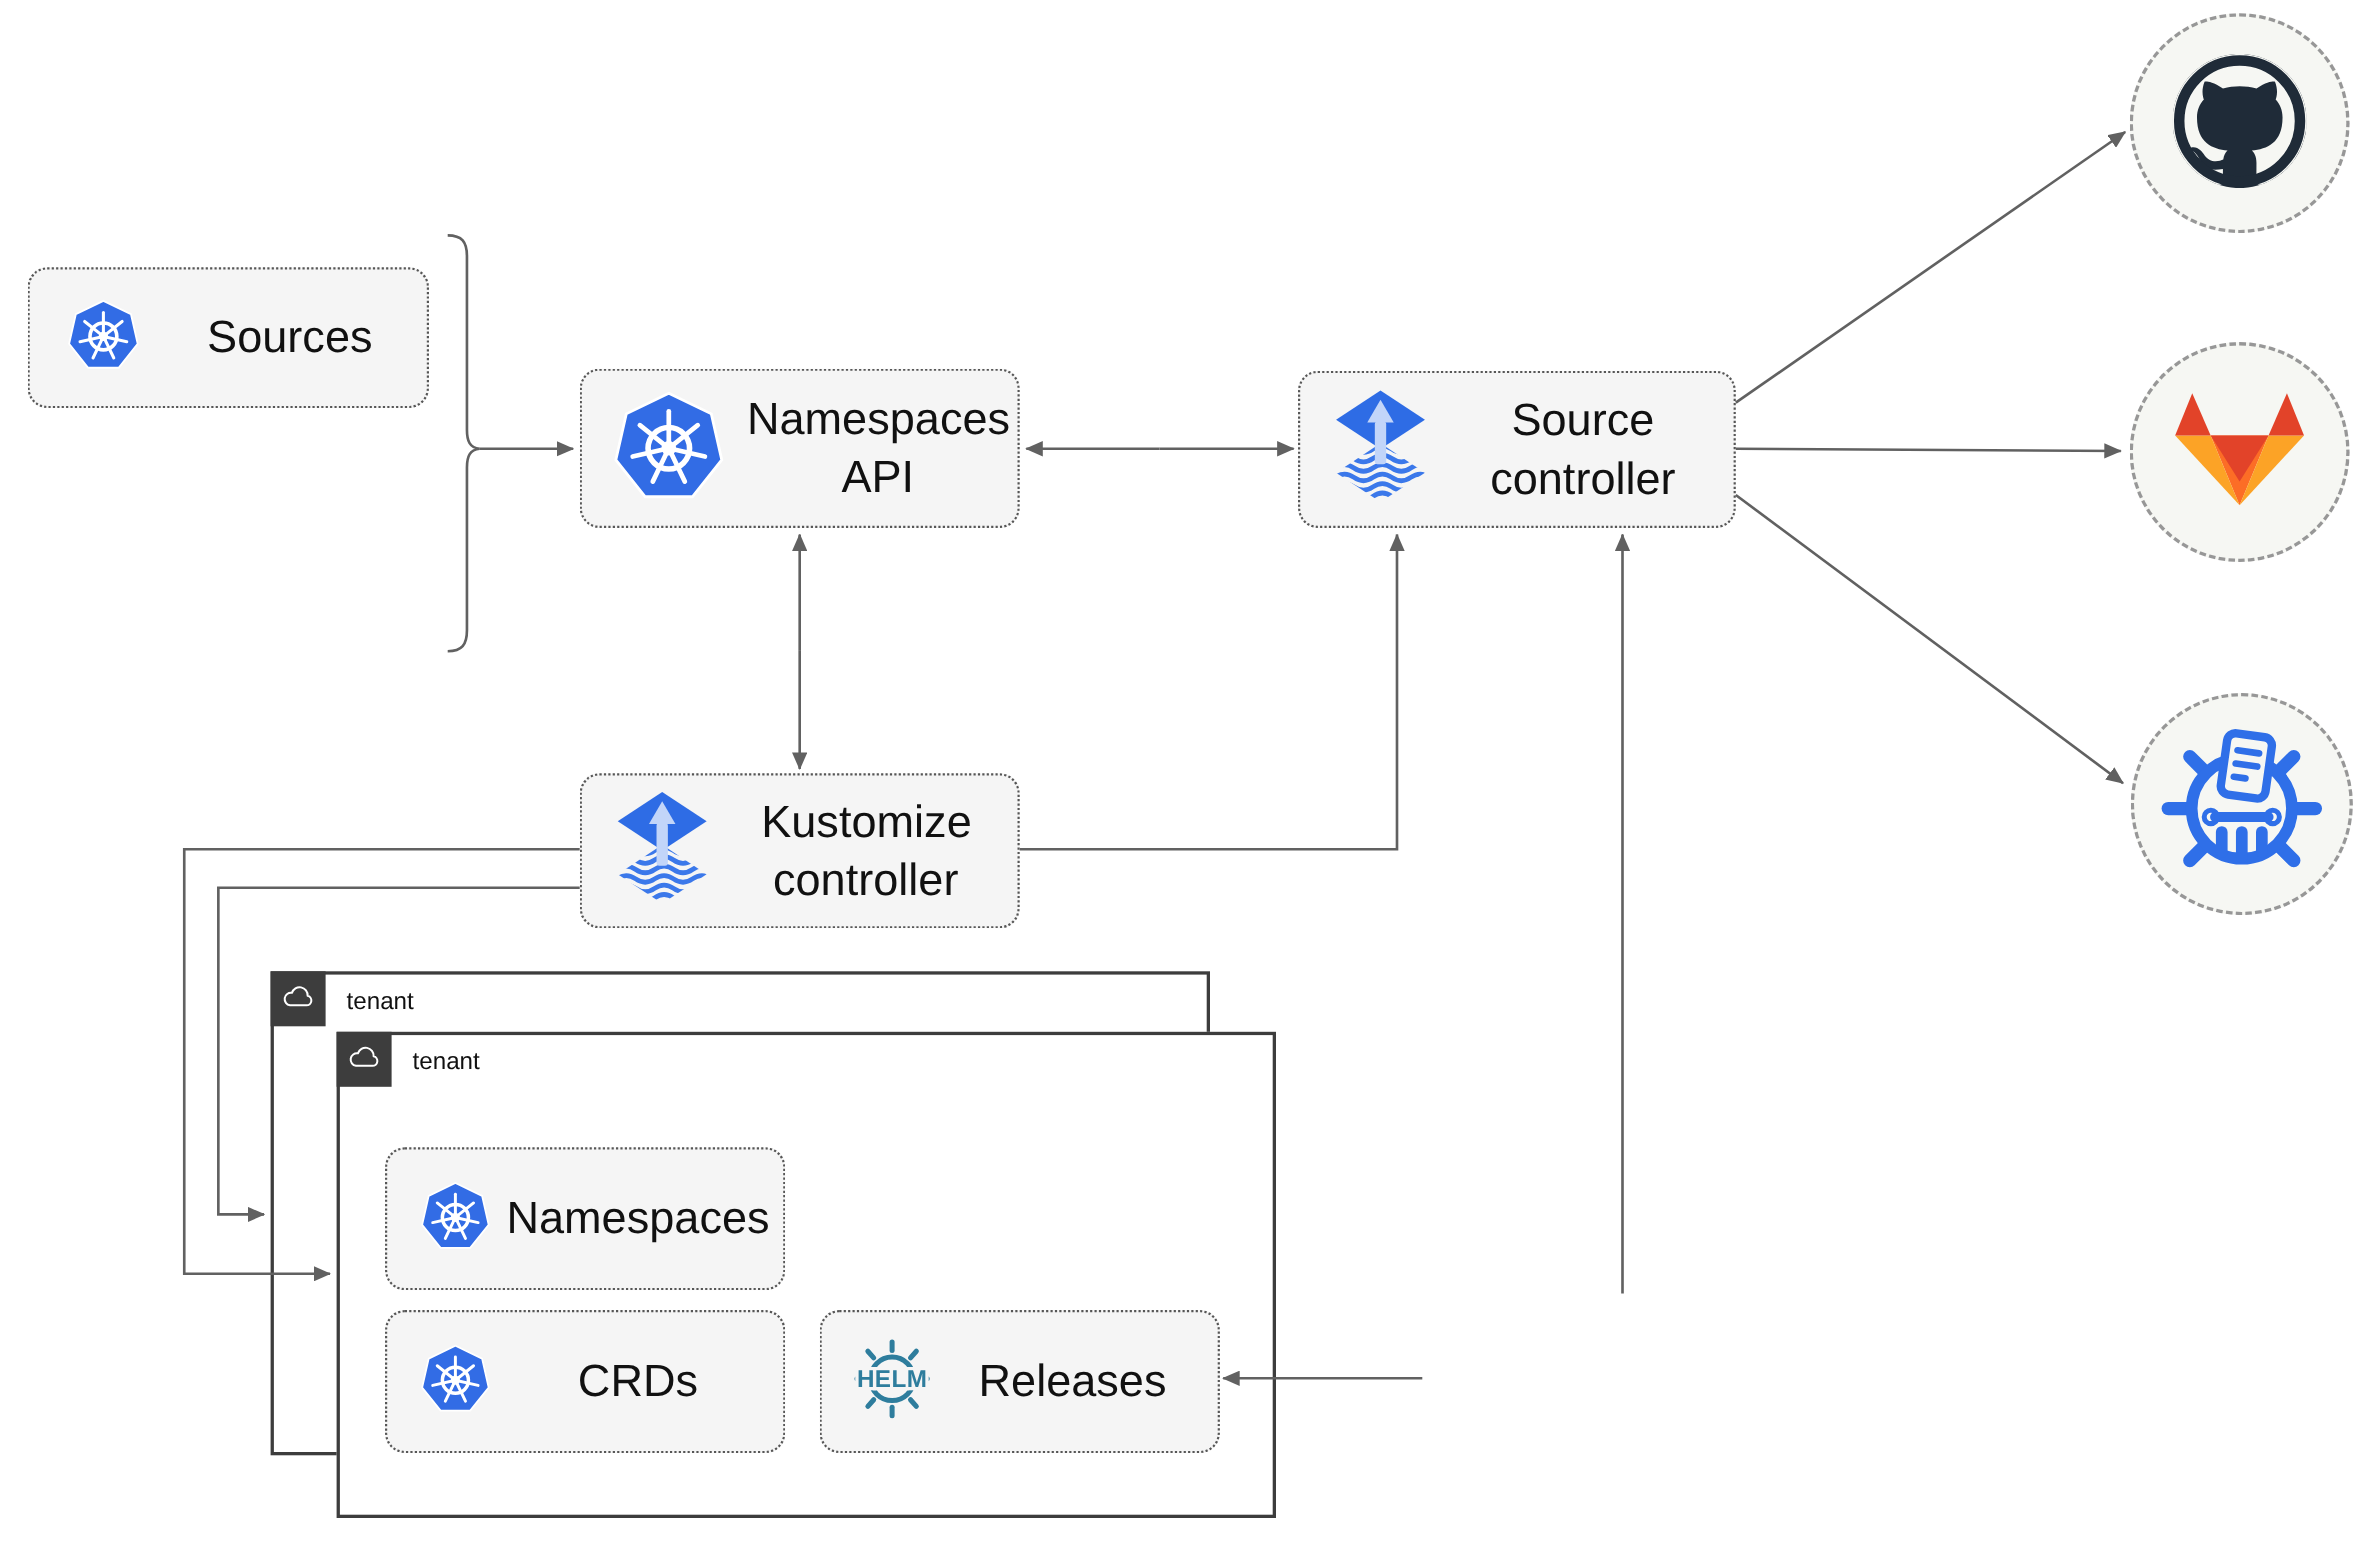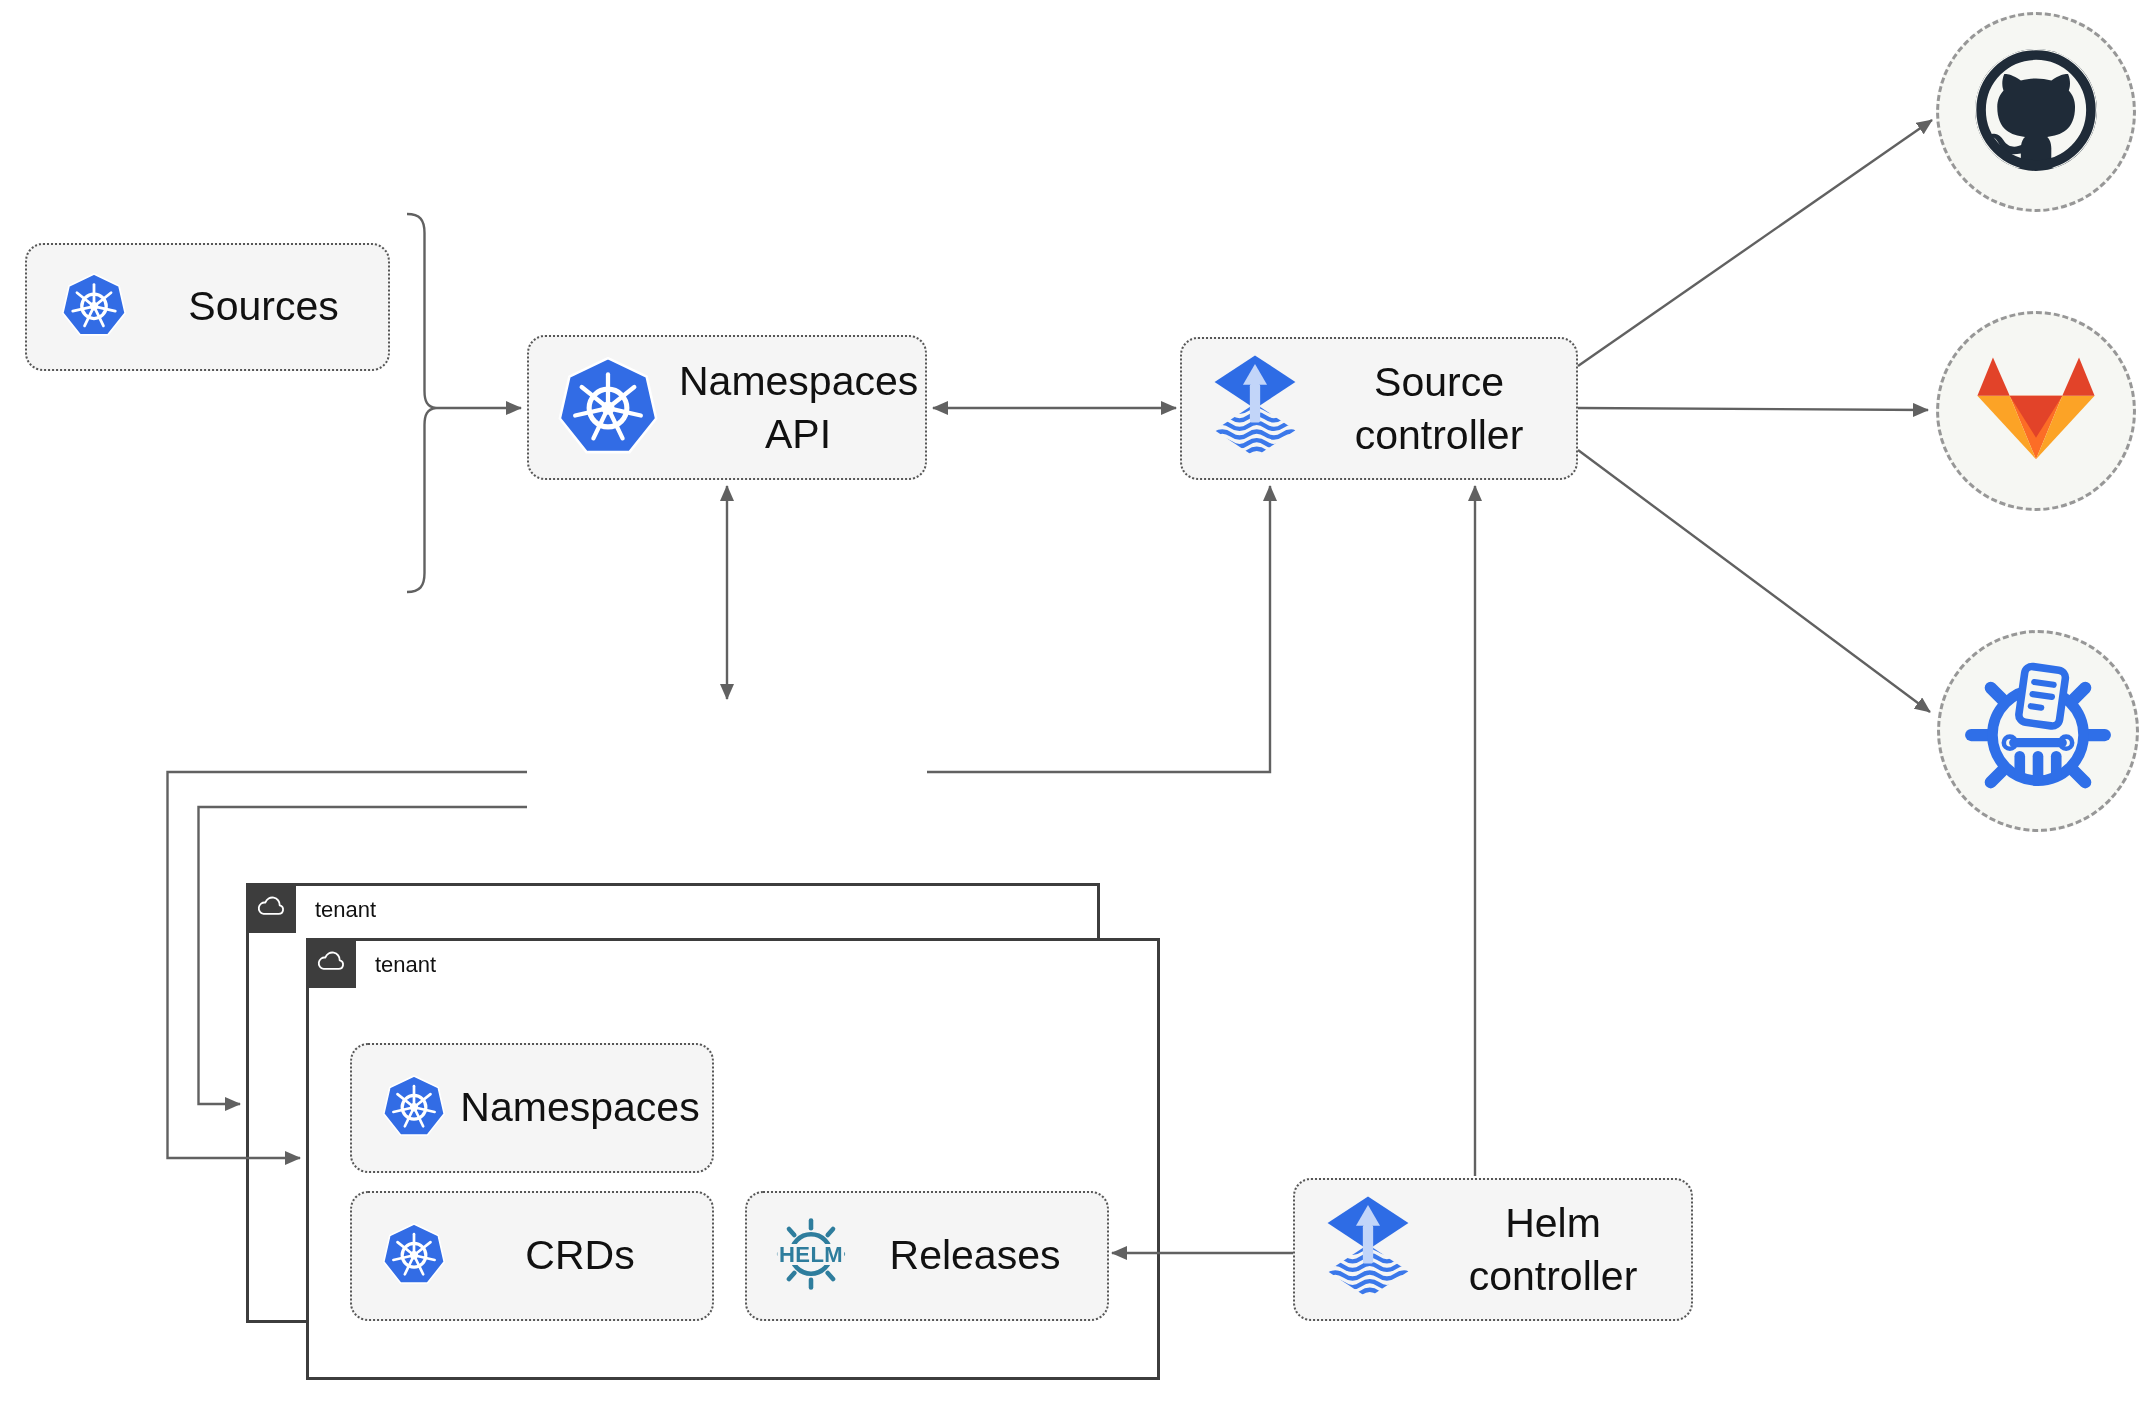--- a/index.html
+++ b/index.html
@@ -163,28 +163,28 @@
   </div>
 
   <div class="node two-line" style="left:1180px;top:337px;width:398px;height:143px;">
     <span class="icon" style="left:30px;">
       <svg width="86" height="107">
           <use href="#flux-logo"></use>
         </svg></span>
     <span class="label"><span>Source controller</span></span>
   </div>
 
-
-  <div class="node two-line" style="left:1293px;top:1178px;width:400px;height:143px;">
+  <div class="node two-line" style="left:527px;top:703px;width:400px;height:141px;">
     <span class="icon" style="left:30px;">
       <svg width="86" height="107">
           <use href="#flux-logo"></use>
         </svg></span>
-    <span class="label"><span>Helm controller</span></span>
-  </div>
+    <span class="label"><span>Kustomize controller</span></span>
+  </div>
+
 
   <div class="tenant" style="left:246px;top:883px;width:854px;height:440px;">
     <div class="tenant-header">
       <span>
         <svg width="32" height="22">
             <use href="#cloud-icon"></use>
           </svg></span>
     </div>
     <span class="tenant-label">tenant</span>
   </div>

